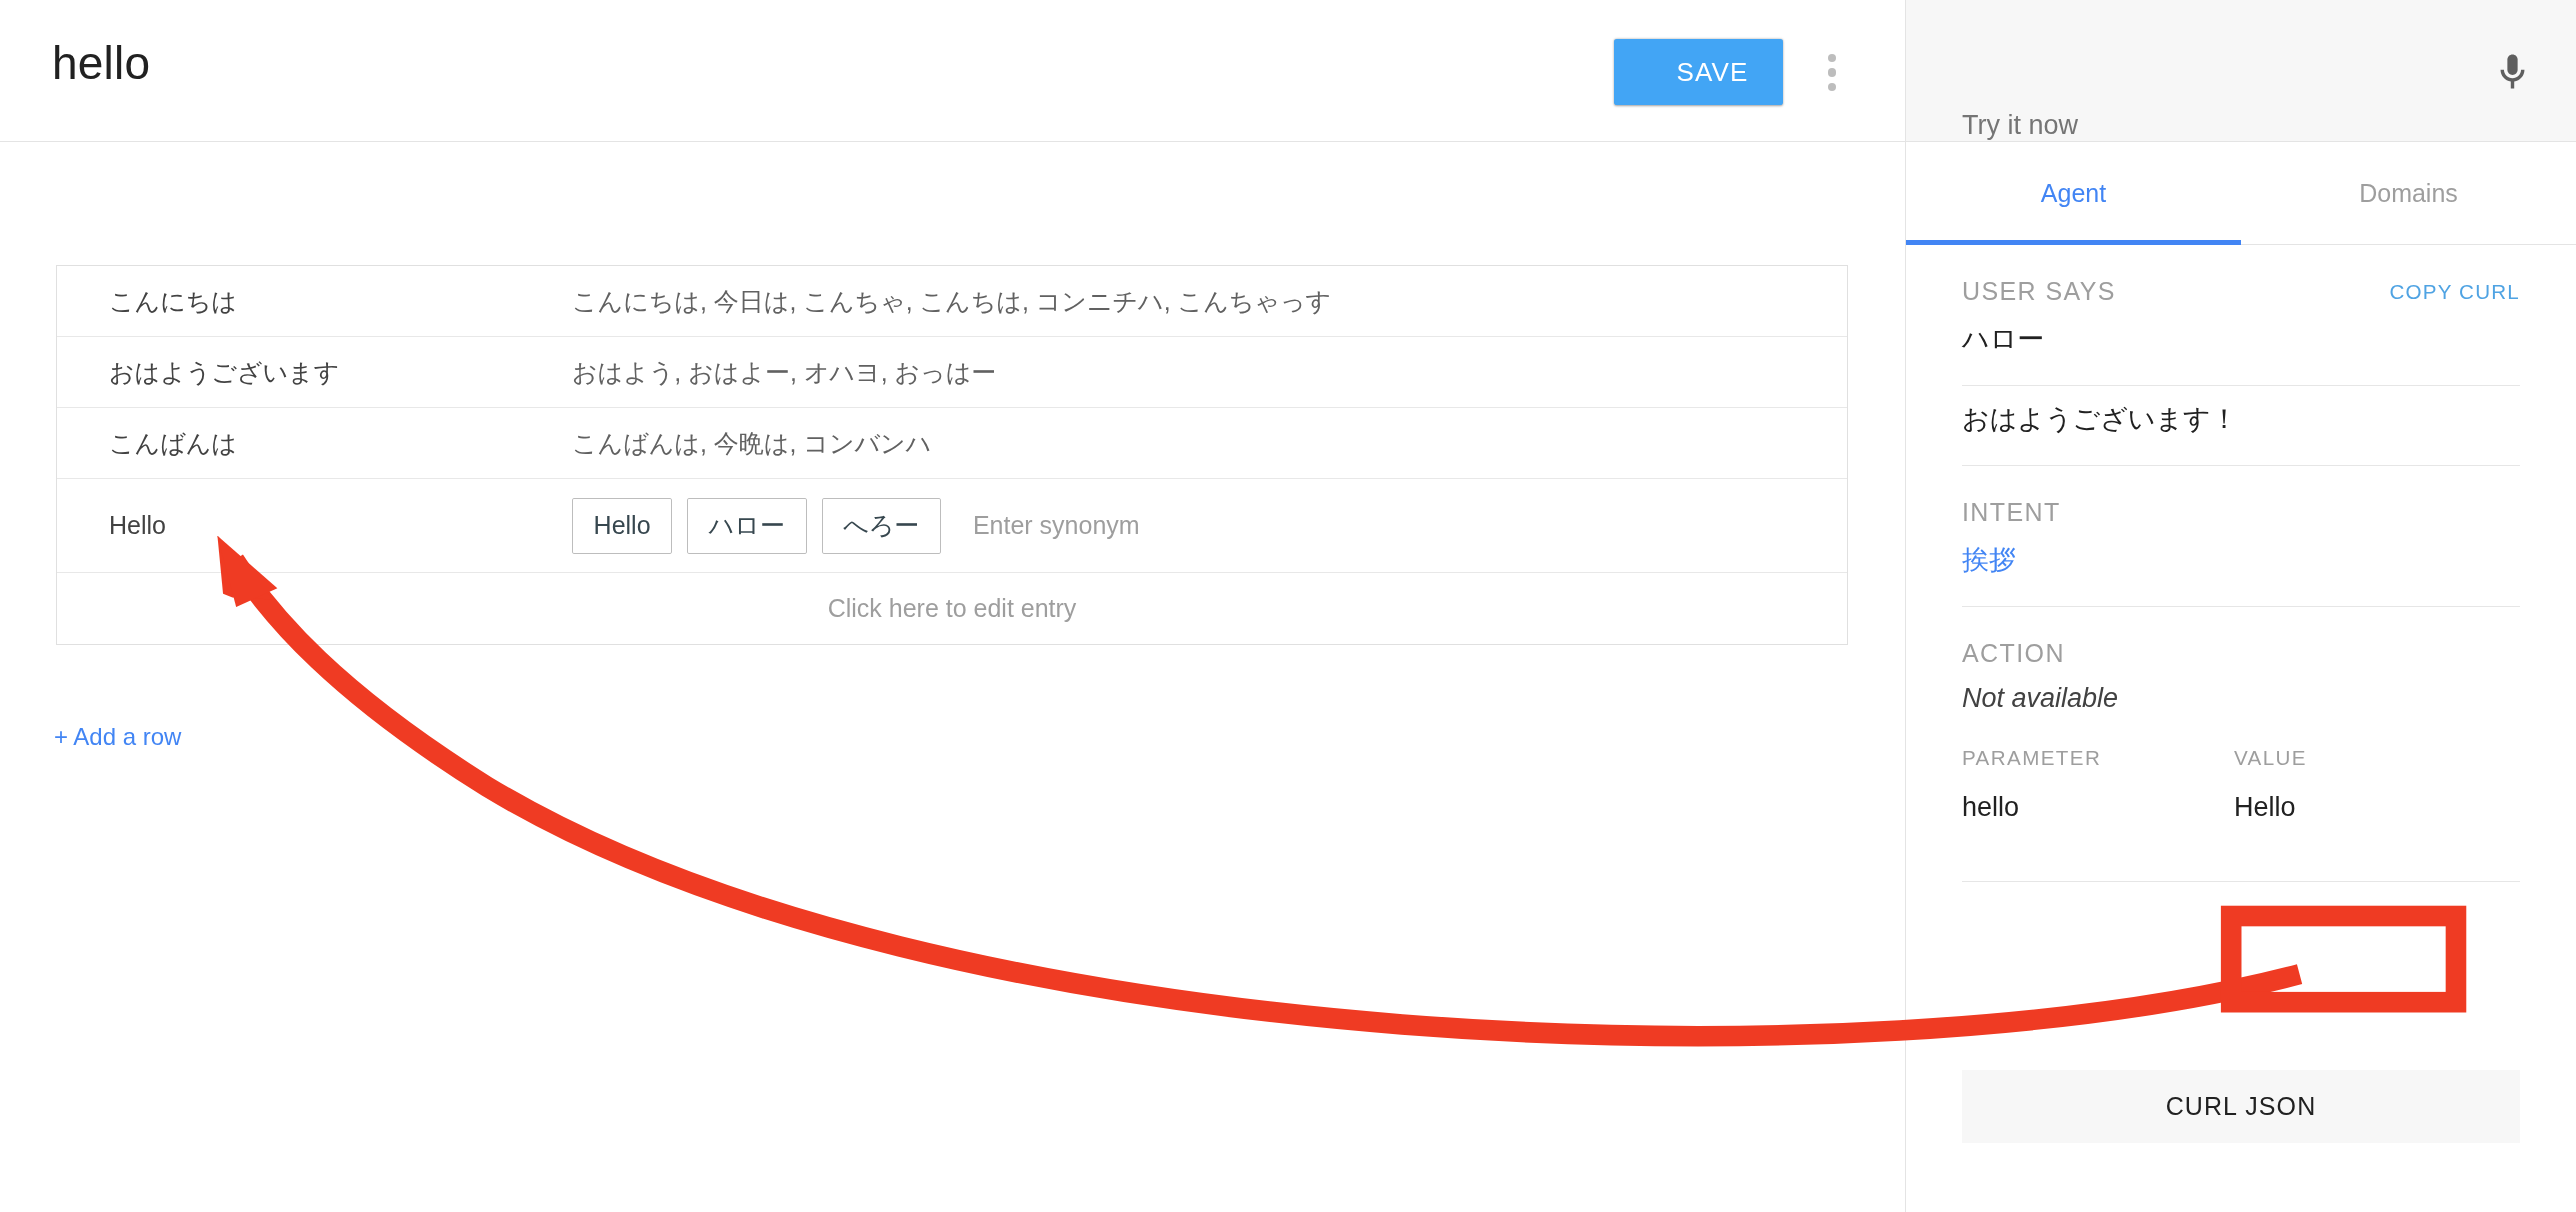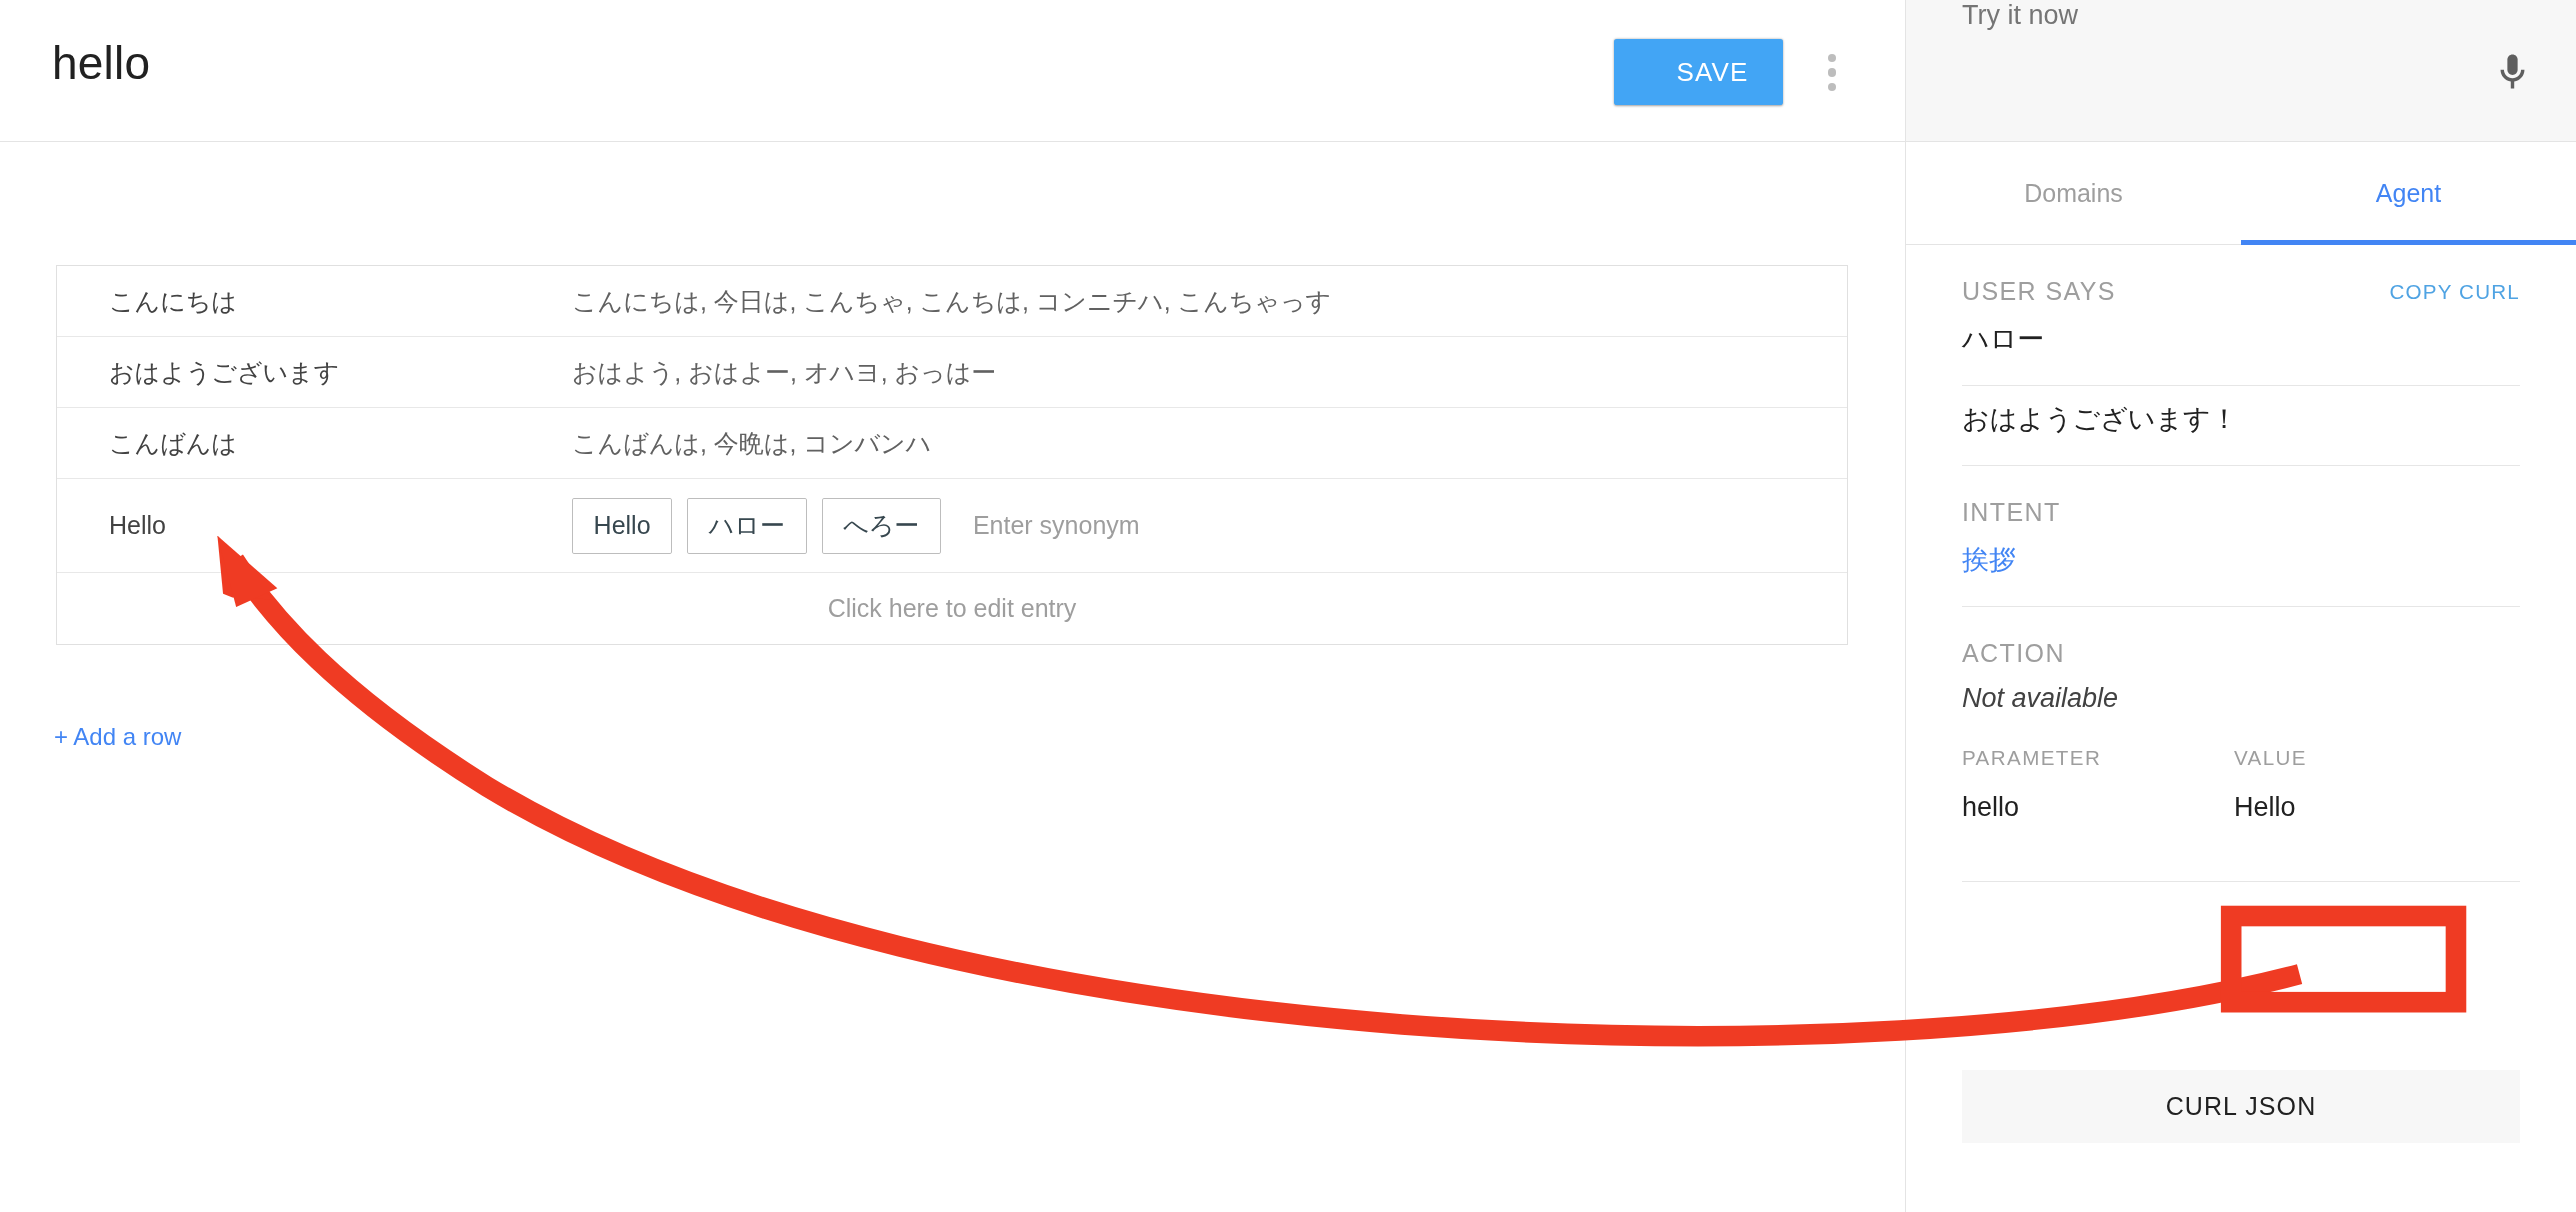--- a/index.html
+++ b/index.html
@@ -122,21 +122,21 @@
   .side-pane {
     position: absolute; left: 1905px; top: 0;
     width: 671px; height: 1212px;
     background: #ffffff;
     border-left: 0.9px solid #e4e4e4;
   }
   .try-head {
     position: relative;
     height: 142px; background: #f7f7f7;
     border-bottom: 0.9px solid #e4e4e4;
-    display: flex; align-items: flex-start;
+    display: flex; align-items: flex-end;
   }
   .try-input {
     margin-left: 56px; font-size: 27px; color: #9a9a9a; cursor: text;
     background: transparent; border: none; outline: none; width: 412px;
     font-family: "Liberation Sans", sans-serif;
   }
   .mic {
     position: absolute; right: 43px; top: 49px;
     width: 41px; height: 45px; cursor: pointer;
   }
@@ -262,22 +262,22 @@
 
     <div class="try-head">
       <input class="try-input" placeholder="Try it now" style="">
       <svg class="mic" viewBox="0 0 24 24">
         <path d="M12 14c1.66 0 3-1.34 3-3V5c0-1.66-1.34-3-3-3S9 3.34 9 5v6c0 1.66 1.34 3 3 3z" fill="#5f5f5f"></path>
         <path d="M17 11c0 2.76-2.24 5-5 5s-5-2.24-5-5H5c0 3.53 2.61 6.43 6 6.92V22h2v-4.08c3.39-.49 6-3.39 6-6.92h-2z" fill="#5f5f5f"></path>
       </svg>
     </div>
 
     <div class="tabs">
+      <div class="tab active">Agent</div>
       <div class="tab">Domains</div>
-      <div class="tab active">Agent</div>
     </div>
 
     <div class="sec">
       <div class="sec-head">
         <span class="sec-label">USER SAYS</span>
         <span class="copy-curl">COPY CURL</span>
       </div>
       <div class="sec-value">ハロー</div>
     </div>
     <div class="divider"></div>

